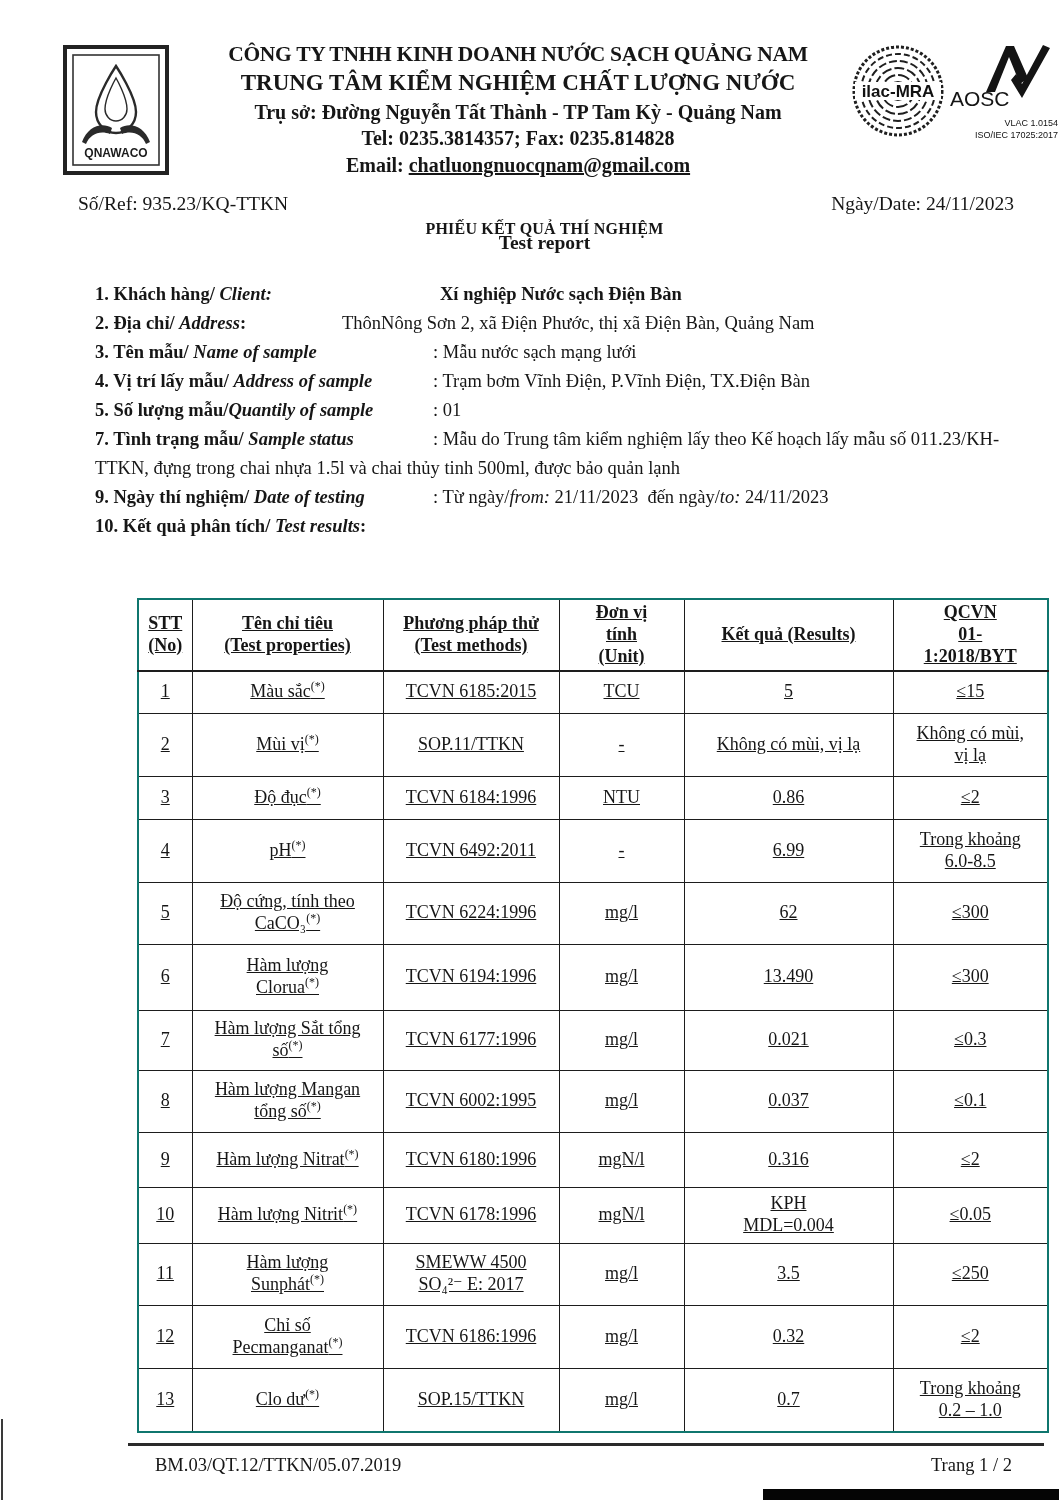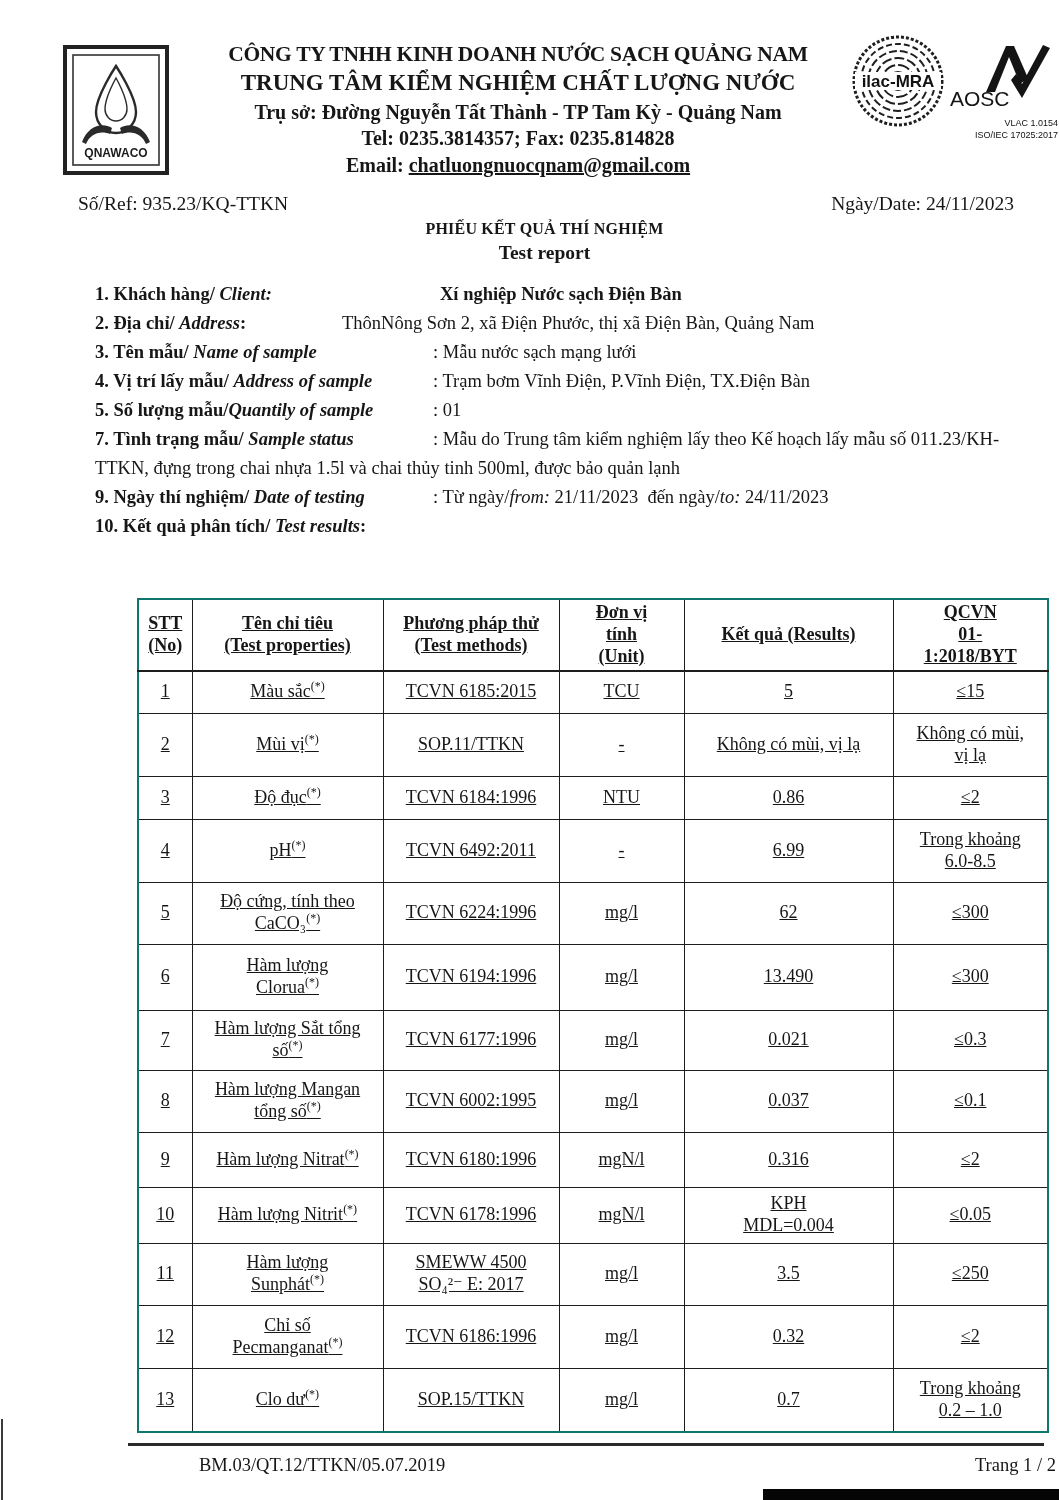--- a/index.html
+++ b/index.html
@@ -11,28 +11,28 @@
   }
   .page{position:absolute;inset:0;}
 
   
   .logo-left{position:absolute;left:62px;top:44px;width:108px;height:132px;}
   .head-center{position:absolute;left:180px;top:40px;width:676px;text-align:center;line-height:1.32;}
   .co-line1{font-size:21.5px;font-weight:700;letter-spacing:-0.3px;white-space:nowrap;}
   .co-line2{font-size:23px;font-weight:700;white-space:nowrap;}
   .co-line3,.co-line4,.co-line5{font-size:20px;font-weight:700;white-space:nowrap;}
   .email-addr{text-decoration:underline;}
-  .logo-ilac{position:absolute;left:851px;top:34px;width:94px;height:94px;}
+  .logo-ilac{position:absolute;left:851px;top:44px;width:94px;height:94px;}
   .logo-aosc{position:absolute;left:948px;top:40px;width:110px;text-align:right;}
   .aosc-small{font-family:"Liberation Sans","DejaVu Sans",sans-serif;font-size:9px;font-weight:400;line-height:1.3;color:#111;}
 
   
   .refline{position:absolute;left:78px;top:193px;width:936px;display:flex;justify-content:space-between;font-size:19.5px;}
   .doc-title{position:absolute;left:30px;top:220px;width:1029px;text-align:center;font-size:16px;font-weight:700;letter-spacing:0.2px;}
-  .doc-subtitle{position:absolute;left:30px;top:242px;width:1029px;text-align:center;font-size:19.5px;font-weight:700;}
+  .doc-subtitle{position:absolute;left:30px;top:232px;width:1029px;text-align:center;font-size:19.5px;font-weight:700;}
 
   
   .info{position:absolute;left:95px;top:280px;width:917px;font-size:18.5px;line-height:29px;}
   .info-line{min-height:29px;}
   .lbl{display:inline-block;font-weight:700;vertical-align:top;}
   .lbl .it{font-style:italic;}
   .w-def{min-width:338px;}
   .w-1{min-width:345px;}
   .w-2{min-width:247px;}
   .w-0{min-width:0;}
@@ -52,21 +52,21 @@
   }
   .results th{font-weight:700;border-bottom:2px solid #1d1d1d;}
   .pre{white-space:pre-line;}
   .sup{vertical-align:super;font-size:12px;line-height:0;}
   tr.rh72{height:72px;} tr.rh42{height:42px;} tr.rh63{height:63px;} tr.rh43{height:43px;}
   tr.rh62{height:62px;} tr.rh66{height:66px;} tr.rh60{height:60px;} tr.rh55{height:55px;}
   tr.rh56{height:56px;} tr.rh64{height:64px;}
 
   
   .footer-rule{position:absolute;left:128px;top:1443px;width:916px;height:3px;background:#2a2a2a;}
-  .footer{position:absolute;left:155px;top:1455px;width:857px;display:flex;justify-content:space-between;font-size:18.5px;margin-left:44px;}
+  .footer{position:absolute;left:155px;top:1455px;width:857px;display:flex;justify-content:space-between;font-size:18.5px;}
 
   
   .artifact-bar{position:absolute;left:763px;top:1489px;width:296px;height:11px;background:#050505;}
   .artifact-edge{position:absolute;left:1px;top:1419px;width:2px;height:81px;background:#3a3a3a;}
 </style>
 </head>
 <body>
 
 <div class="page">
 

